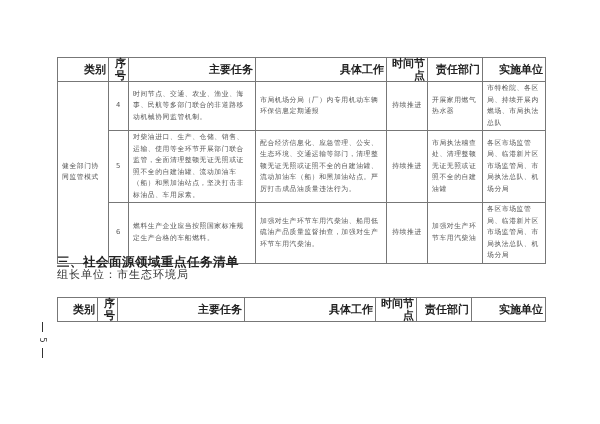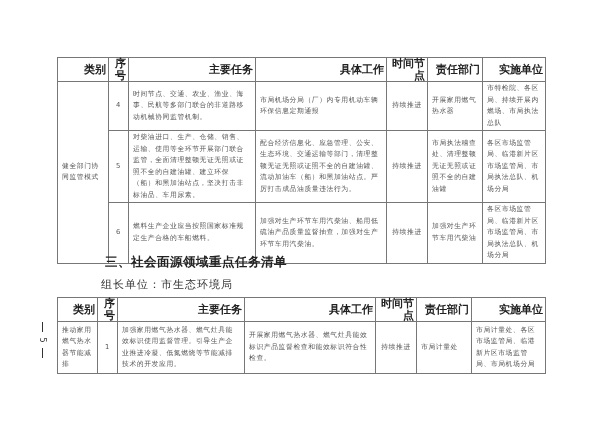--- a/index.html
+++ b/index.html
@@ -5,22 +5,22 @@
   html, body { margin:0; padding:0; background:#ffffff; }
   body { width:600px; height:424px; position:relative; overflow:hidden;
          font-family:"DejaVu Sans", "Liberation Sans", sans-serif; color:#333; }
   table { border-collapse:collapse; position:absolute; left:57px; table-layout:fixed; }
   td, th { border:1px solid #777; font-size:6.8px; line-height:11.5px; padding:1px 4px; vertical-align:middle; letter-spacing:0.6px; color:#555; }
   th { font-weight:bold; color:#222; text-align:right; height:12px; padding:0 2px; letter-spacing:0; font-size:11px; }
   td.c { text-align:center; }
   td.idx { text-align:center; }
   .t1 { top:57px; }
   .t2 { top:297px; }
-  .sec-title { position:absolute; left:57px; top:254px; font-size:12.5px; font-weight:bold; color:#222; letter-spacing:0.5px;margin-left:48px; }
-  .sec-sub { position:absolute; left:57px; top:277px; font-size:11px; color:#333; font-family:"DejaVu Serif", serif; letter-spacing:1px;margin-left:44px; }
+  .sec-title { position:absolute; left:57px; top:254px; font-size:12.5px; font-weight:bold; color:#222; letter-spacing:0.5px; }
+  .sec-sub { position:absolute; left:57px; top:267px; font-size:11px; color:#333; font-family:"DejaVu Serif", serif; letter-spacing:1px; }
   .pageno { position:absolute; left:36px; top:322px; width:12px; text-align:center; font-size:8px; color:#333; line-height:10px; }
   .pageno .bar { display:block; width:1px; height:10px; background:#333; margin:0 auto; }
   .pageno .num { display:block; transform:rotate(90deg); margin:3px 0; }
 </style>
 </head>
 <body>
 
 <table class="t1">
   <colgroup>
     <col style="width:51px">
@@ -45,21 +45,21 @@
     <td rowspan="3">健全部门协同监管模式</td>
     <td class="idx">4</td>
     <td>时间节点、交通、农业、渔业、海事、民航等多部门联合的非道路移动机械协同监管机制。</td>
     <td>市局机场分局（厂）内专用机动车辆环保信息定期通报</td>
     <td class="c">持续推进</td>
     <td>开展家用燃气热水器</td>
     <td>市特检院、各区局、持续开展内燃场、市局执法总队</td>
   </tr>
   <tr style="height:72px">
     <td class="idx">5</td>
-    <td>对柴油进口、生产、仓储、销售、运输、使用等全环节开展部门联合监管，全面清理整顿无证无照或证照不全的自建油罐、建立环保（船）和黑加油站点，坚决打击非标油品、车用尿素。</td>
+    <td>对柴油进口、生产、仓储、销售、运输、使用等全环节开展部门联合监管，全面清理整顿无证无照或证照不全的自建油罐、流动加油车（船）和黑加油站点，坚决打击非标油品、车用尿素。</td>
     <td>配合经济信息化、应急管理、公安、生态环境、交通运输等部门，清理整顿无证无照或证照不全的自建油罐、流动加油车（船）和黑加油站点。严厉打击成品油质量违法行为。</td>
     <td class="c">持续推进</td>
     <td>市局执法稽查处、清理整顿无证无照或证照不全的自建油罐</td>
     <td>各区市场监管局、临港新片区市场监管局、市局执法总队、机场分局</td>
   </tr>
   <tr style="height:52px">
     <td class="idx">6</td>
     <td>燃料生产企业应当按照国家标准规定生产合格的车船燃料。</td>
     <td>加强对生产环节车用汽柴油、船用低硫油产品质量监督抽查，加强对生产环节车用汽柴油。</td>
     <td class="c">持续推进</td>
@@ -85,29 +85,20 @@
   <tbody>
       <tr>
     <th>类别</th>
     <th>序号</th>
     <th>主要任务</th>
     <th>具体工作</th>
     <th>时间节点</th>
     <th>责任部门</th>
     <th>实施单位</th>
   </tr>
-  <tr style="height:52px">
-    <td>推动家用燃气热水器节能减排</td>
-    <td class="idx">1</td>
-    <td>加强家用燃气热水器、燃气灶具能效标识使用监督管理。引导生产企业推进冷凝、低氮燃烧等节能减排技术的开发应用。</td>
-    <td>开展家用燃气热水器、燃气灶具能效标识产品监督检查和能效标识符合性检查。</td>
-    <td class="c">持续推进</td>
-    <td>市局计量处</td>
-    <td>市局计量处、各区市场监管局、临港新片区市场监管局、市局机场分局</td>
-  </tr>
 </tbody>
   </table>
 
 <div class="pageno">
   <span class="bar"></span>
   <span class="num">5</span>
   <span class="bar"></span>
 </div>
 
 </body></html>

